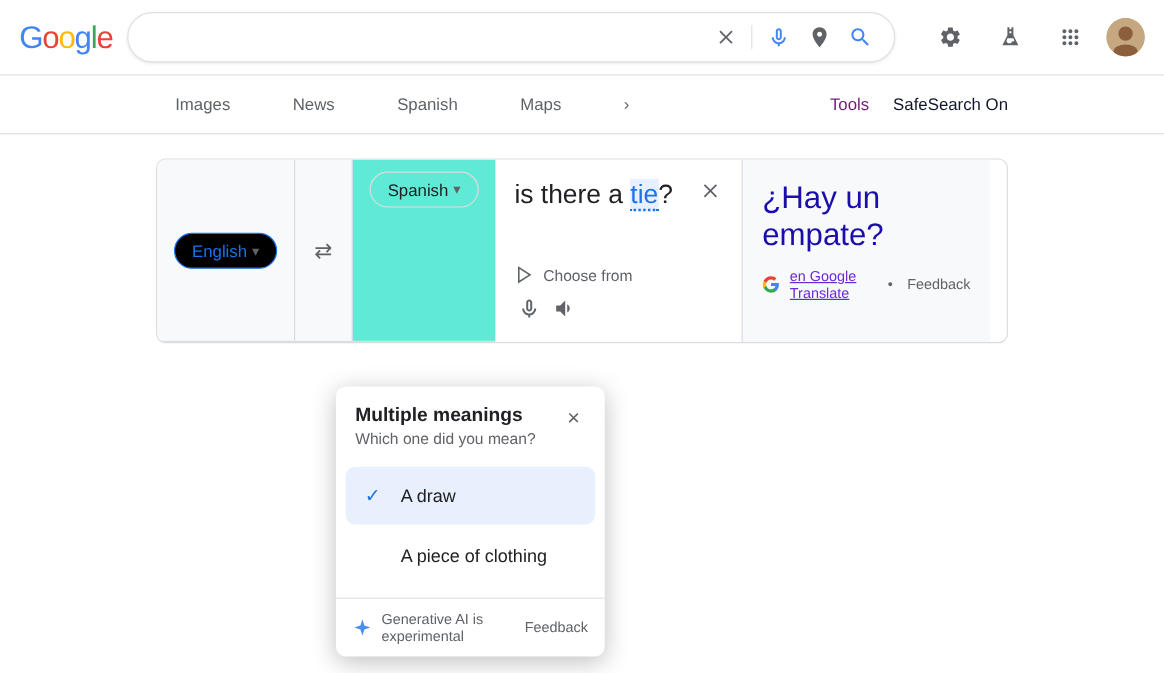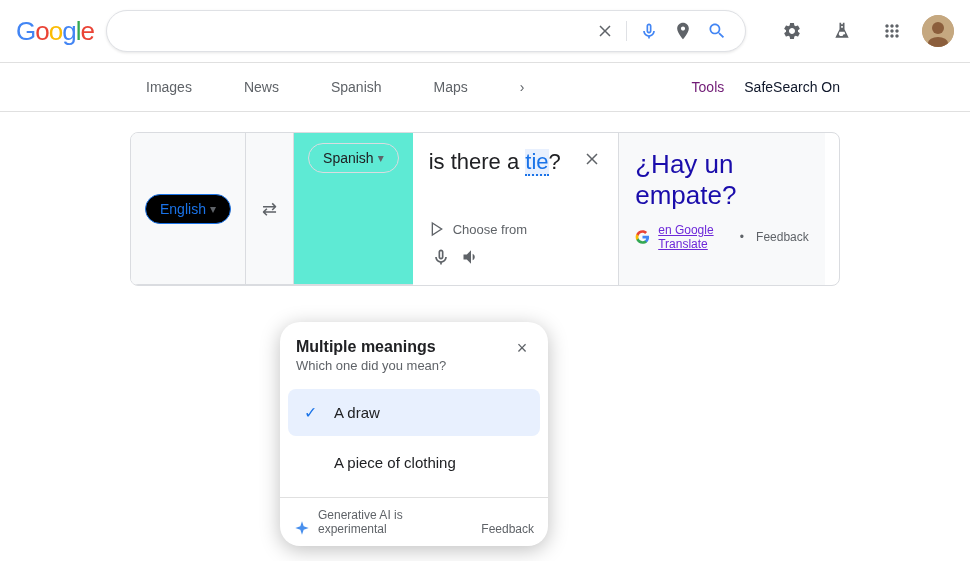--- a/index.html
+++ b/index.html
@@ -305,23 +305,23 @@
     
     .popup-overlay {
       position: absolute;
       top: 210px;
       left: 280px;
       z-index: 100;
     }
 
     .popup {
       background: #fff;
-      border-radius: 20px;
+      border-radius: 8px;
       box-shadow: 0 4px 20px rgba(0,0,0,0.25);
-      width: 268px;
+      width: 224px;
       padding: 0;
       overflow: hidden;
     }
 
     .popup-header {
       padding: 16px 16px 8px 16px;
       position: relative;
     }
 
     .popup-title {
@@ -376,21 +376,21 @@
     .check-icon {
       color: #1a73e8;
       font-size: 16px;
       width: 20px;
     }
 
     .popup-footer {
       border-top: 1px solid #e0e0e0;
       padding: 10px 14px;
       display: flex;
-      align-items: flex-end;
+      align-items: center;
       gap: 8px;
     }
 
     .gen-ai-icon {
       width: 16px;
       height: 16px;
       flex-shrink: 0;
     }
 
     .gen-ai-text {

